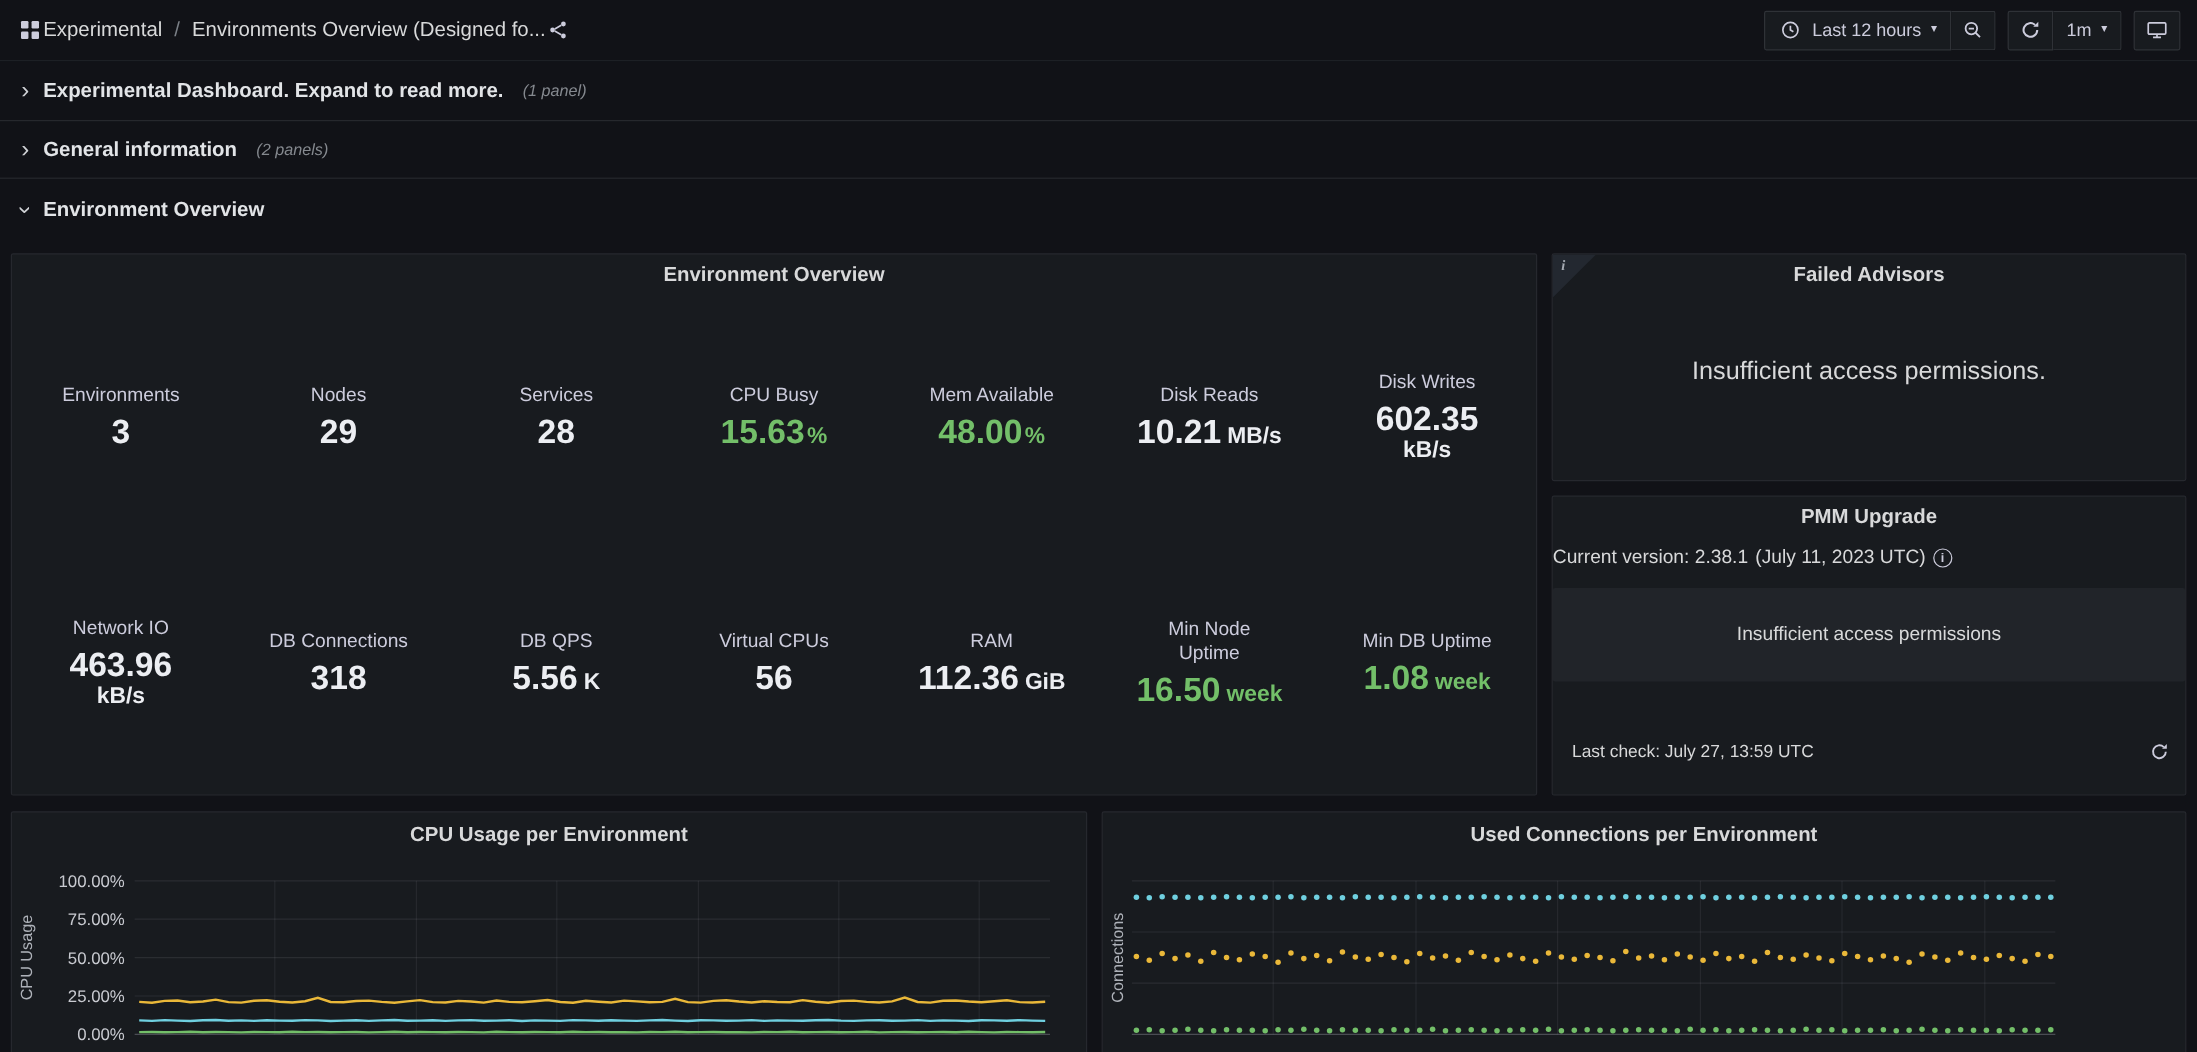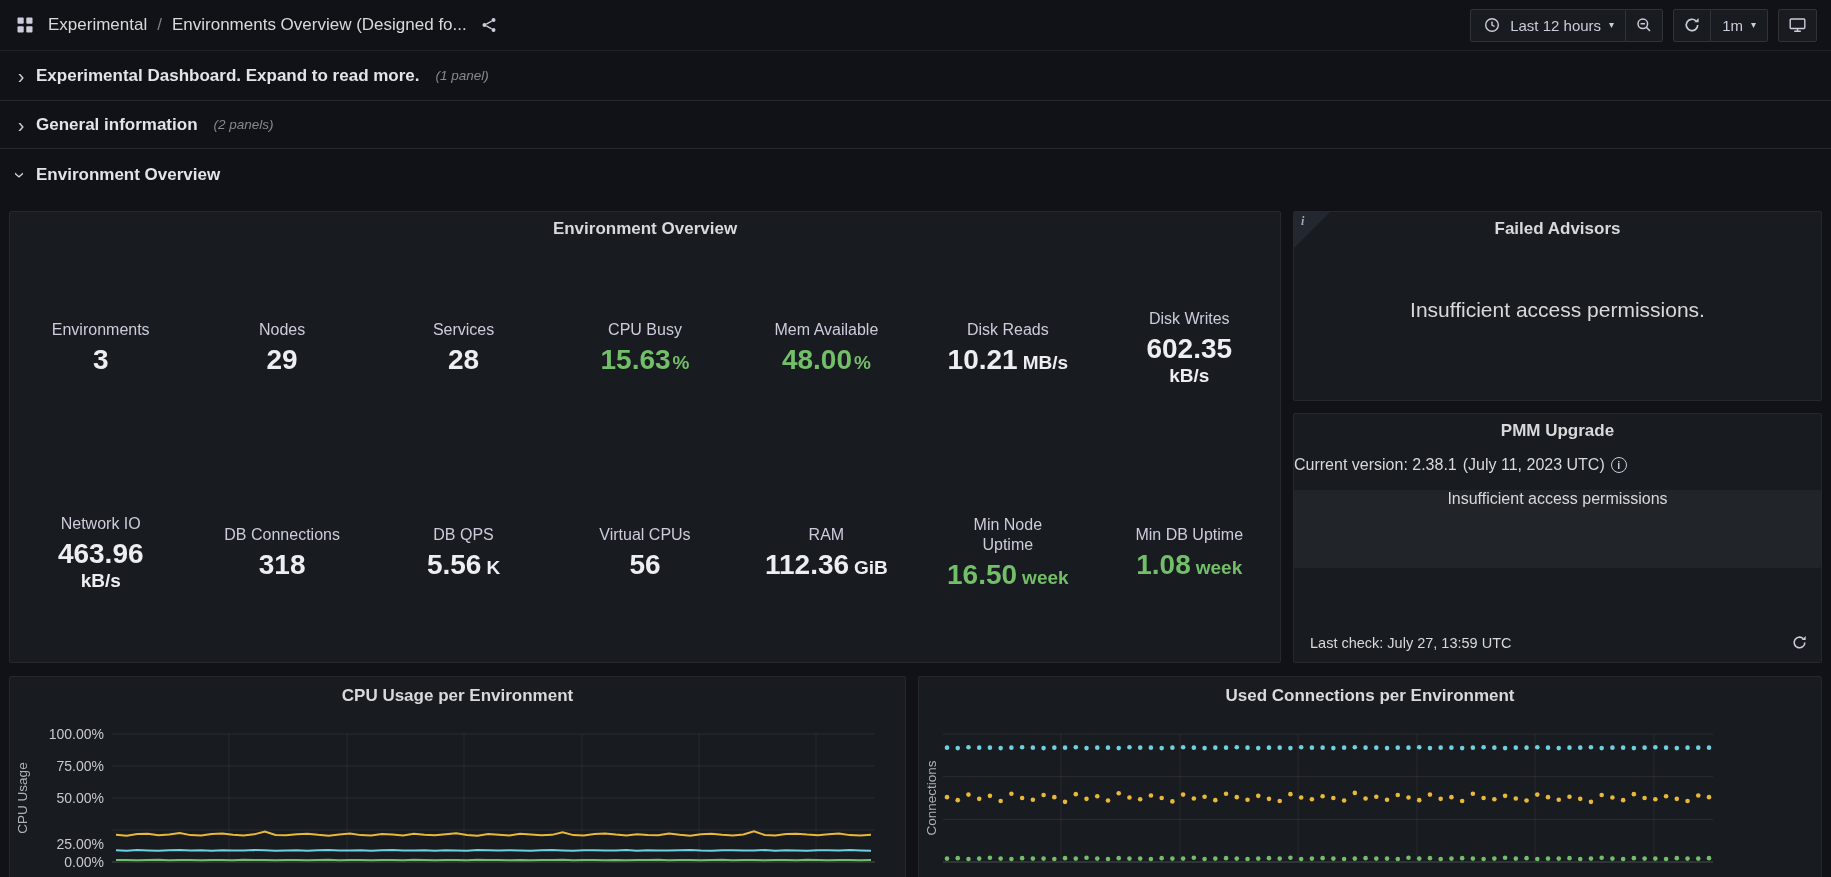--- a/index.html
+++ b/index.html
@@ -2,21 +2,21 @@
 <html><head>
 <meta charset="utf-8">
 <style>
   *{box-sizing:border-box;margin:0;padding:0}
   html,body{width:1831px;height:877px;overflow:hidden;background:#111217;
     font-family:"Liberation Sans","DejaVu Sans",sans-serif;color:#ccccdc;position:relative}
 
   
   .navbar{height:51px;display:flex;align-items:center;justify-content:space-between;
     padding:0 14px;border-bottom:1px solid #1d2025;background:#111217}
-  .nav-left{display:flex;align-items:center;gap:12px}
+  .nav-left{display:flex;align-items:center;}
   .icon-btn{display:inline-flex;align-items:center;justify-content:center;color:#ccccdc;
     background:none;border:none;cursor:pointer;padding:2px}
   .breadcrumb{display:flex;align-items:center;gap:10px;font-size:17px;color:#d8d9da;white-space:nowrap}
   .crumb-sep{color:#7b8087}
   .nav-right{display:flex;align-items:center;gap:10px}
   .toolbar-group{display:flex}
   .tb-btn{display:inline-flex;align-items:center;gap:8px;height:33px;padding:0 11px;
     background:#181b1f;border:1px solid #2f3237;border-radius:2px;color:#ccccdc;
     font-size:15px;font-family:inherit;cursor:pointer;white-space:nowrap}
   .toolbar-group .tb-btn + .tb-btn{border-left:none;border-top-left-radius:0;border-bottom-left-radius:0}
@@ -64,22 +64,22 @@
   .panel-corner span{position:absolute;top:2px;left:7px;font-size:12px;font-weight:700;
     font-style:italic;color:#a6abb3;font-family:"Liberation Serif",serif}
 
   
   #panel-pmm{padding:0 0}
   .pmm-version{margin-top:8px;font-size:16px;color:#d8d9da;display:flex;align-items:center;gap:6px}
   .ver-date{font-size:16px}
   .info-circle{display:inline-flex;width:16px;height:16px;border:1.5px solid #ccccdc;border-radius:50%;
     align-items:center;justify-content:center;font-size:10.5px;font-weight:700;color:#ccccdc;cursor:pointer}
   .pmm-box{margin-top:16px;height:78px;background:rgba(204,204,220,0.055);border-radius:2px;
-    display:flex;justify-content:center;font-size:16px;color:#d8d9da}
-  .pmm-footer{position:absolute;left:16px;right:12px;bottom:10px;display:flex;
+    display:flex;align-items:center;justify-content:center;font-size:16px;color:#d8d9da}
+  .pmm-footer{position:absolute;left:16px;right:12px;bottom:26px;display:flex;
     align-items:center;justify-content:space-between;font-size:14.5px;color:#d8d9da}
 
   
   .chart-panel .panel-title{height:38px}
   .chart-body{display:flex;margin-top:14px;height:138px;padding-right:30px}
   .ylabel{width:24px;position:relative}
   .ylabel span{position:absolute;left:50%;top:50%;transform:translate(-50%,-50%) rotate(-90deg);
     white-space:nowrap;font-size:13.5px;color:#aeb2b9}
   .yticks{width:78px;position:relative}
   .ytick{position:absolute;right:8px;transform:translateY(-50%);font-size:14px;color:#c8cad0;white-space:nowrap}
@@ -272,21 +272,21 @@
 <div class="panel chart-panel" id="panel-cpu">
   <div class="panel-title">CPU Usage per Environment</div>
   <div class="chart-body">
     <div class="ylabel">
         <span>CPU Usage</span>
       </div>
     <div class="yticks">
         <div class="ytick" style="top: 5px;">100.00%</div>
         <div class="ytick" style="top: 37px;">75.00%</div>
         <div class="ytick" style="top: 69px;">50.00%</div>
-        <div class="ytick" style="top: 115px; margin-left: 26px;">25.00%</div>
+        <div class="ytick" style="top: 101px; margin-left: 26px;">25.00%</div>
         <div class="ytick" style="top: 133px;">0.00%</div>
       </div>
     <div class="plot">
         <svg width="763" height="138">
           <line x1="117" y1="5" x2="117" y2="133" stroke="rgba(204,204,220,0.08)" stroke-width="1"></line>
           <line x1="235" y1="5" x2="235" y2="133" stroke="rgba(204,204,220,0.08)" stroke-width="1"></line>
           <line x1="352" y1="5" x2="352" y2="133" stroke="rgba(204,204,220,0.08)" stroke-width="1"></line>
           <line x1="470" y1="5" x2="470" y2="133" stroke="rgba(204,204,220,0.08)" stroke-width="1"></line>
           <line x1="587" y1="5" x2="587" y2="133" stroke="rgba(204,204,220,0.08)" stroke-width="1"></line>
           <line x1="704" y1="5" x2="704" y2="133" stroke="rgba(204,204,220,0.08)" stroke-width="1"></line>

